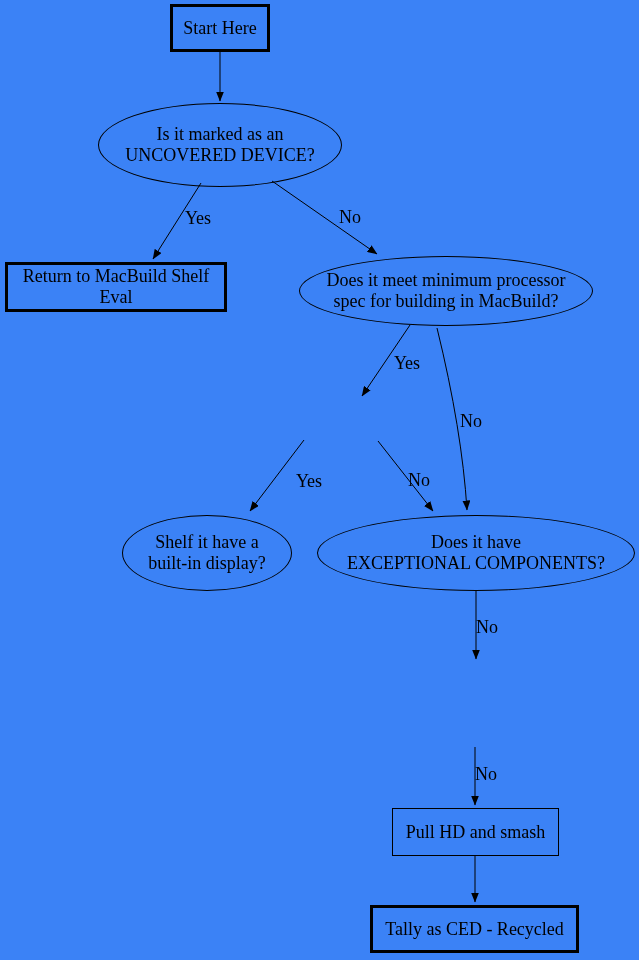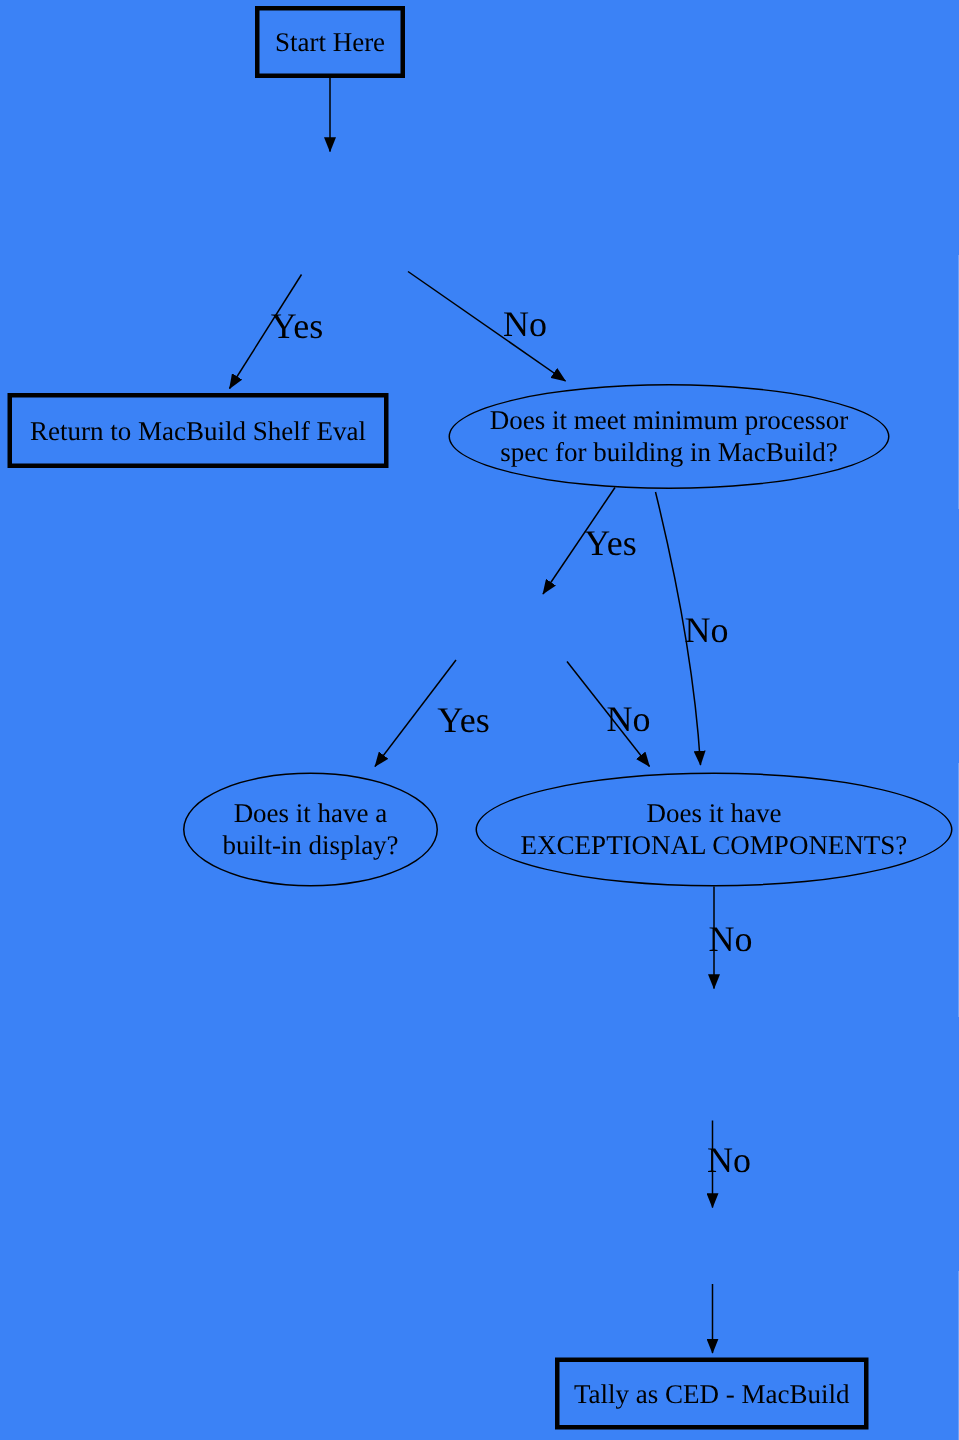--- a/index.html
+++ b/index.html
@@ -31,21 +31,21 @@
     line-height: 21px;
     white-space: pre-line;
     background: transparent;
   }
   .box { border: 3px solid #000000; }
   .box-thin { border: 1px solid #000000; }
   .ellipse { border: 1px solid #000000; border-radius: 50%; }
   .edge-label {
     position: absolute;
     transform: translate(-50%, -50%);
-    font-size: 24px;
+    font-size: 18px;
     line-height: 20px;
     white-space: nowrap;
   }
 </style>
 </head>
 <body>
 
 <div class="canvas">
 
   <svg class="edges-svg" viewBox="0 0 639 960" xmlns="http://www.w3.org/2000/svg">
@@ -61,36 +61,39 @@
     <path d="M437,328 Q462,430 467,510" stroke="#000000" fill="none" stroke-width="1" marker-end="url(#arrow)"></path>
     <path d="M304,440 L250,511" stroke="#000000" fill="none" stroke-width="1" marker-end="url(#arrow)"></path>
     <path d="M378,441 L433,511" stroke="#000000" fill="none" stroke-width="1" marker-end="url(#arrow)"></path>
     <path d="M476,591 L476,659" stroke="#000000" fill="none" stroke-width="1" marker-end="url(#arrow)"></path>
     <path d="M475,747 L475,805" stroke="#000000" fill="none" stroke-width="1" marker-end="url(#arrow)"></path>
     <path d="M475,856 L475,902" stroke="#000000" fill="none" stroke-width="1" marker-end="url(#arrow)"></path>
   </svg>
 
   <div class="node box" style="left:170px; top:4px; width:100px; height:48px;">Start Here</div>
 
+  <div class="node ellipse" style="left:98px; top:103px; width:244px; height:84px;">Is it marked as an
+UNCOVERED DEVICE?</div>
 
-  <div class="node box" style="left:5px; top:262px; width:254px; height:50px;">Return to MacBuild Shelf Eval</div>
+  <div class="node box" style="left:5px; top:262px; width:222px; height:50px;">Return to MacBuild Shelf Eval</div>
 
   <div class="node ellipse" style="left:299px; top:256px; width:294px; height:70px;">Does it meet minimum processor
 spec for building in MacBuild?</div>
 
 
-  <div class="node ellipse" style="left:122px; top:515px; width:170px; height:76px;">Does it have a
+  <div class="node ellipse" style="left:122px; top:515px; width:170px; height:76px;">Shelf it have a
 built-in display?</div>
 
   <div class="node ellipse" style="left:317px; top:515px; width:318px; height:76px;">Does it have
 EXCEPTIONAL COMPONENTS?</div>
 
 
+  <div class="node box-thin" style="left:392px; top:808px; width:167px; height:48px;">Pull HD and smash</div>
 
-  <div class="node box" style="left:370px; top:905px; width:209px; height:48px;">Tally as CED - MacBuild</div>
+  <div class="node box" style="left:370px; top:905px; width:209px; height:48px;">Tally as CED - Recycled</div>
 
   <div class="edge-label" style="left:198px; top:218px;">Yes</div>
   <div class="edge-label" style="left:350px; top:217px;">No</div>
   <div class="edge-label" style="left:407px; top:363px;">Yes</div>
   <div class="edge-label" style="left:471px; top:421px;">No</div>
   <div class="edge-label" style="left:309px; top:481px;">Yes</div>
   <div class="edge-label" style="left:419px; top:480px;">No</div>
   <div class="edge-label" style="left:487px; top:627px;">No</div>
   <div class="edge-label" style="left:486px; top:774px;">No</div>
 

